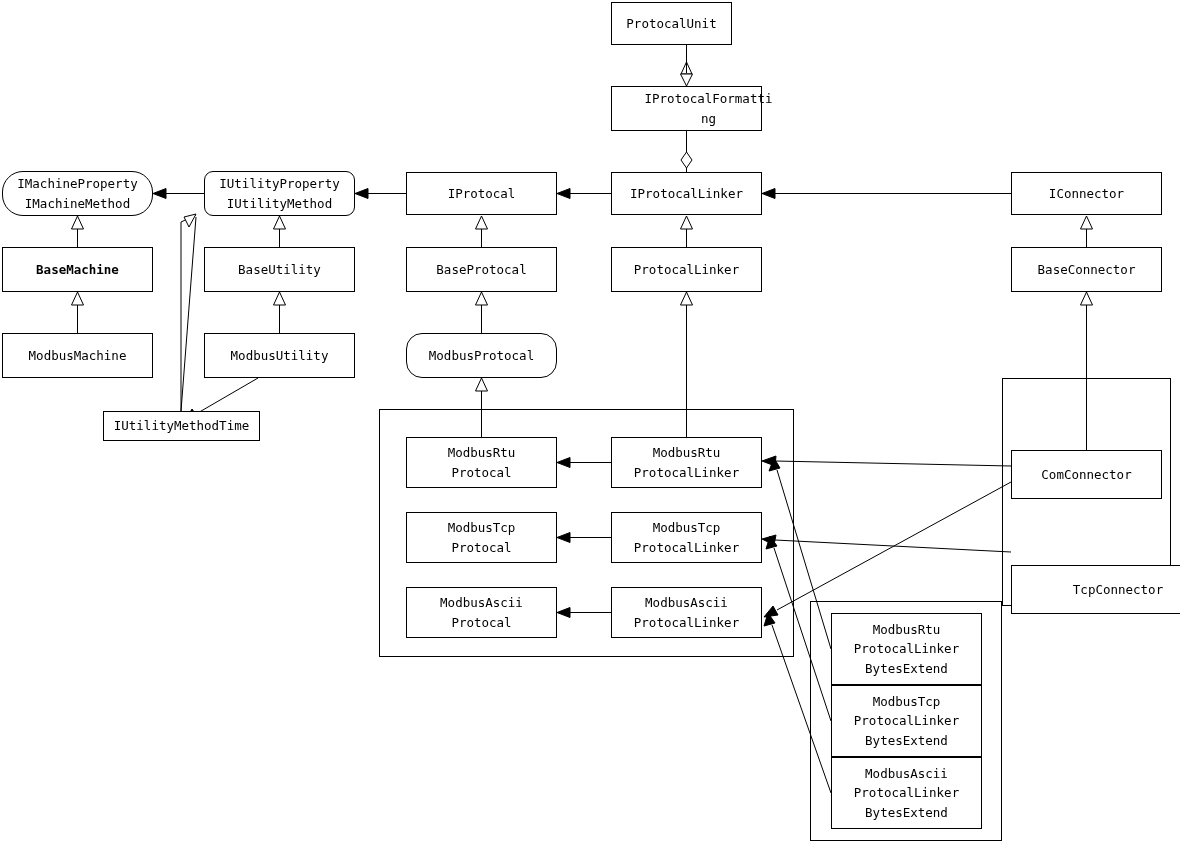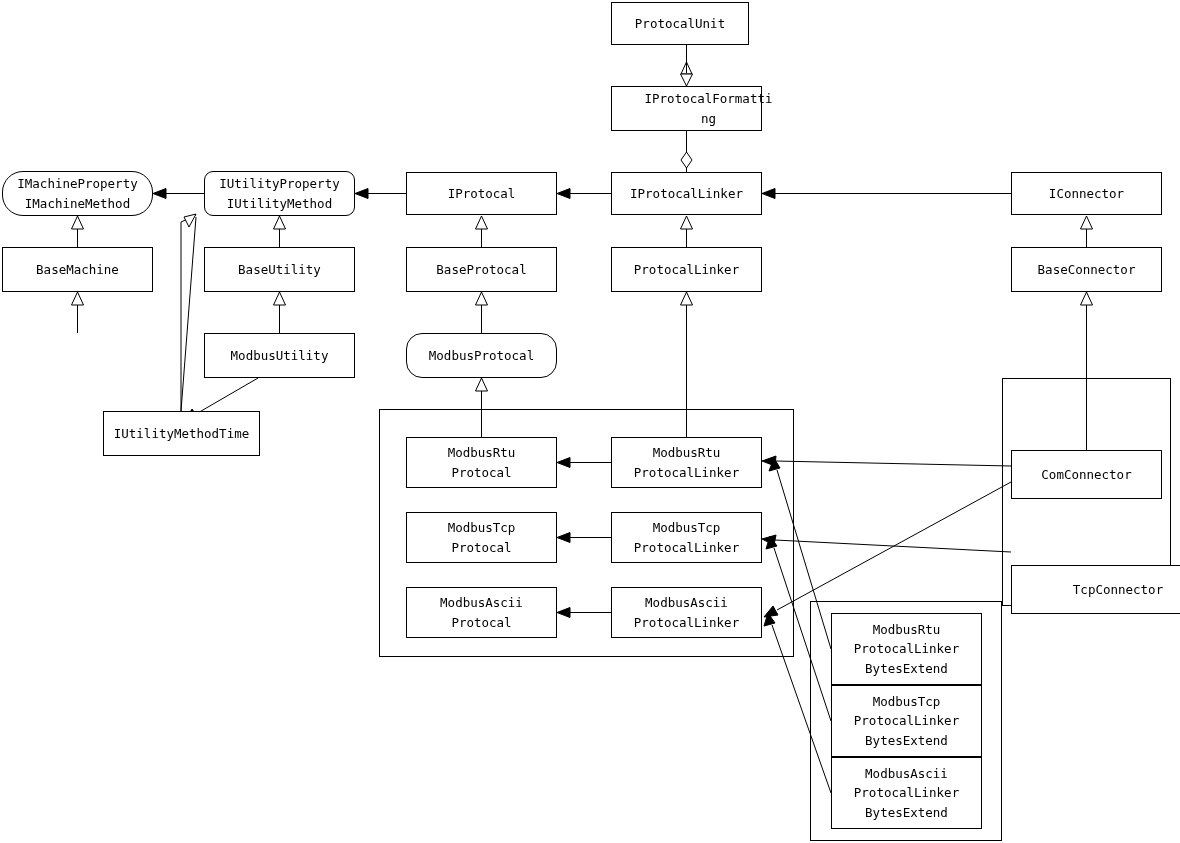--- a/index.html
+++ b/index.html
@@ -157,38 +157,39 @@
     <line x1="831" y1="649" x2="777" y2="470"></line>
     <polygon class="arrow-solid" points="774,458 769,471 780,468"></polygon>
 
     <line x1="831" y1="721" x2="774" y2="548"></line>
     <polygon class="arrow-solid" points="770,536 766,549 777,546"></polygon>
 
     <line x1="831" y1="793" x2="772" y2="625"></line>
     <polygon class="arrow-solid" points="768,613 764,626 775,623"></polygon>
   </svg>
 
-  <div class="node" id="n0" style="left: 611px; top: 2px; width: 138px; height: 43px;">ProtocalUnit</div>
+  <div class="node" id="n0" style="left: 611px; top: 2px; width: 121px; height: 43px;">ProtocalUnit</div>
   <div class="node" id="n1" style="left: 611px; top: 86px; width: 151px; height: 45px; padding-left: 44px;">IProtocalFormatti
 ng</div>
   <div class="node" id="n2" style="left: 2px; top: 171px; width: 151px; height: 45px; border-radius: 21px;">IMachineProperty
 IMachineMethod</div>
   <div class="node" id="n3" style="left: 204px; top: 171px; width: 151px; height: 45px; border-radius: 9px;">IUtilityProperty
 IUtilityMethod</div>
   <div class="node" id="n4" style="left: 406px; top: 172px; width: 151px; height: 43px;">IProtocal</div>
   <div class="node" id="n5" style="left: 611px; top: 172px; width: 151px; height: 43px;">IProtocalLinker</div>
   <div class="node" id="n6" style="left: 1011px; top: 172px; width: 151px; height: 43px;">IConnector</div>
-  <div class="node" id="n7" style="left: 2px; top: 247px; width: 151px; height: 45px;">BaseMachine</div>
+  <div class="node" id="n7" style="left: 2px; top: 247px; width: 151px; height: 45px; font-weight: bold;">BaseMachine</div>
   <div class="node" id="n8" style="left: 204px; top: 247px; width: 151px; height: 45px;">BaseUtility</div>
   <div class="node" id="n9" style="left: 406px; top: 247px; width: 151px; height: 45px;">BaseProtocal</div>
   <div class="node" id="n10" style="left: 611px; top: 247px; width: 151px; height: 45px;">ProtocalLinker</div>
   <div class="node" id="n11" style="left: 1011px; top: 247px; width: 151px; height: 45px;">BaseConnector</div>
+  <div class="node" id="n12" style="left: 2px; top: 333px; width: 151px; height: 45px;">ModbusMachine</div>
   <div class="node" id="n13" style="left: 204px; top: 333px; width: 151px; height: 45px;">ModbusUtility</div>
   <div class="node" id="n14" style="left: 406px; top: 333px; width: 151px; height: 45px; border-radius: 16px;">ModbusProtocal</div>
-  <div class="node" id="n15" style="left: 103px; top: 411px; width: 157px; height: 45px;">IUtilityMethodTime</div>
+  <div class="node" id="n15" style="left: 103px; top: 411px; width: 157px; height: 30px;">IUtilityMethodTime</div>
   <div class="node" id="n16" style="left: 406px; top: 437px; width: 151px; height: 51px;">ModbusRtu
 Protocal</div>
   <div class="node" id="n17" style="left: 611px; top: 437px; width: 151px; height: 51px;">ModbusRtu
 ProtocalLinker</div>
   <div class="node" id="n18" style="left: 1011px; top: 450px; width: 151px; height: 49px;">ComConnector</div>
   <div class="node" id="n19" style="left: 406px; top: 512px; width: 151px; height: 51px;">ModbusTcp
 Protocal</div>
   <div class="node" id="n20" style="left: 611px; top: 512px; width: 151px; height: 51px;">ModbusTcp
 ProtocalLinker</div>
   <div class="node" id="n21" style="left: 1011px; top: 565px; width: 181px; height: 49px; padding-left: 33px;">TcpConnector</div>

